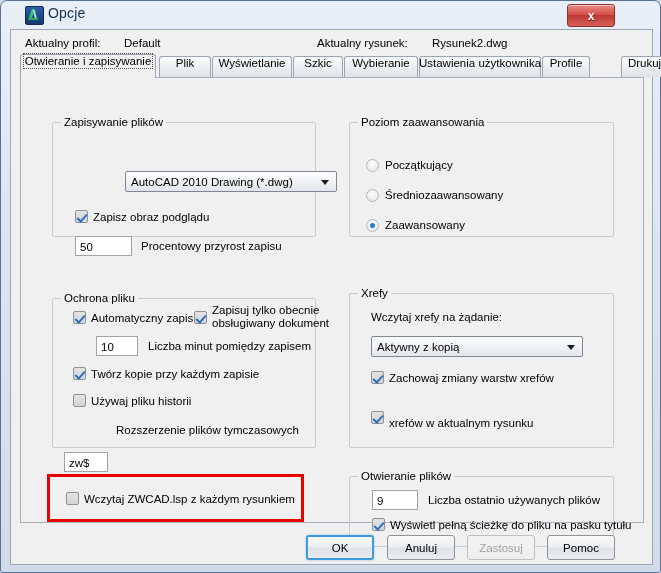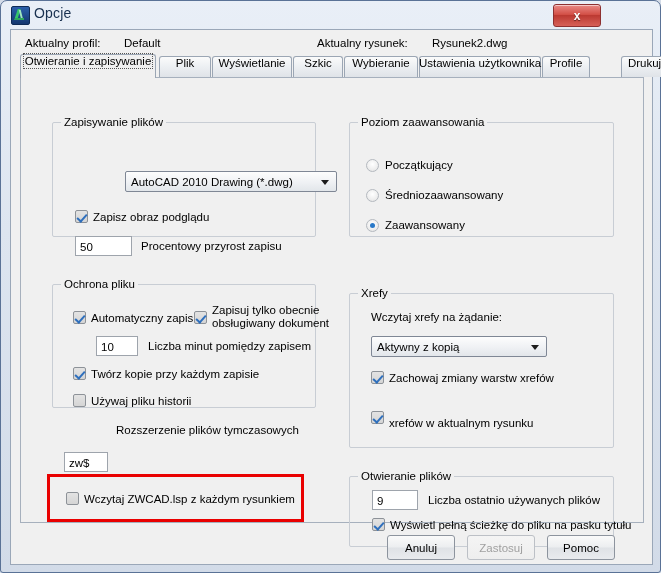--- a/index.html
+++ b/index.html
@@ -11,21 +11,21 @@
   }
   
   #window{
     position:absolute;left:0;top:0;width:661px;height:573px;
     box-sizing:border-box;
     background:linear-gradient(180deg,#e9eff7 0%,#dde5f0 40%,#d2dbe8 100%);
     border:1px solid #5a7296;
     border-radius:7px 7px 3px 3px;
   }
   #titlebar{
-    position:absolute;left:0;top:0;width:606px;height:28px;
+    position:absolute;left:14px;top:0;width:606px;height:28px;
     border-radius:6px 6px 0 0;
   }
   .win-icon{
     position:absolute;left:10px;top:5px;width:17px;height:17px;
     background:linear-gradient(180deg,#2b5faa 0%,#14376e 100%);
     border:1px solid #0e2a55;border-radius:2px;
   }
   .win-icon .g1{position:absolute;left:4px;top:2px;width:3px;height:11px;background:#35c46b;transform:skewX(-18deg);}
   .win-icon .g2{position:absolute;left:8px;top:3px;width:2px;height:10px;background:#9fe8c0;transform:skewX(14deg);}
   .win-icon .g3{position:absolute;left:3px;top:11px;width:9px;height:2px;background:#2fa85c;}
@@ -183,21 +183,21 @@
       </div>
       <div class="combo" style="left:56px;top:93px;width:212px;margin-left:48px;">
         <span>AutoCAD 2010 Drawing (*.dwg)</span>
         <span class="arrow"></span>
       </div>
       <div class="cb on" style="left:54px;top:132px;"></div>
       <div class="lbl" style="left:72px;top:133px;">Zapisz obraz podglądu</div>
       <input class="txtfield" style="left: 54px; top: 158px; width: 57px;" value="50">
       <div class="lbl" style="left:120px;top:162px;">Procentowy przyrost zapisu</div>
 
-      <div class="group" style="left:31px;top:206px;width:264px;height:124px;">
+      <div class="group" style="left:31px;top:220px;width:264px;height:150px;">
         <span class="group-title">Ochrona pliku</span>
       </div>
       <div class="cb on" style="left:52px;top:233px;"></div>
       <div class="lbl" style="left:70px;top:234px;">Automatyczny zapis</div>
       <div class="cb on" style="left:173px;top:233px;"></div>
       <div class="lbl" style="left:191px;top:226px;">Zapisuj tylko obecnie</div>
       <div class="lbl" style="left:191px;top:239px;">obsługiwany dokument</div>
       <input class="txtfield" style="left: 75px; top: 258px; width: 42px;" value="10">
       <div class="lbl" style="left:127px;top:262px;">Liczba minut pomiędzy zapisem</div>
       <div class="cb on" style="left:52px;top:289px;"></div>
@@ -218,39 +218,42 @@
       <div class="lbl" style="left:364px;top:81px;">Początkujący</div>
       <div class="radio" style="left:345px;top:111px;"></div>
       <div class="lbl" style="left:364px;top:111px;">Średniozaawansowany</div>
       <div class="radio on" style="left:345px;top:141px;"></div>
       <div class="lbl" style="left:364px;top:141px;">Zaawansowany</div>
 
       <div class="group" style="left:328px;top:215px;width:265px;height:155px;">
         <span class="group-title">Xrefy</span>
       </div>
       <div class="lbl" style="left:350px;top:233px;">Wczytaj xrefy na żądanie:</div>
-      <div class="combo" style="left:350px;top:258px;width:176px;">
+      <div class="combo" style="left:350px;top:258px;width:212px;">
         <span>Aktywny z kopią</span>
         <span class="arrow"></span>
       </div>
       <div class="cb on" style="left:350px;top:293px;"></div>
       <div class="lbl" style="left:368px;top:294px;">Zachowaj zmiany warstw xrefów</div>
       <div class="cb on" style="left:350px;top:333px;"></div>
       <div class="lbl" style="left:368px;top:339px;">xrefów w aktualnym rysunku</div>
 
       <div class="group" style="left:328px;top:398px;width:265px;height:71px;">
         <span class="group-title">Otwieranie plików</span>
       </div>
       <input class="txtfield" style="left: 351px; top: 412px; width: 46px;" value="9">
       <div class="lbl" style="left:407px;top:416px;">Liczba ostatnio używanych plików</div>
       <div class="cb on" style="left:351px;top:440px;"></div>
       <div class="lbl" style="left:369px;top:441px;">Wyświetl pełną ścieżkę do pliku na pasku tytułu</div>
 
     </div>
 
+    <div class="btn default" style="left:295px;top:505px;width:68px;">
+      <span>OK</span>
+    </div>
     <div class="btn" style="left:376px;top:505px;width:68px;">
       <span>Anuluj</span>
     </div>
     <div class="btn disabled" style="left:456px;top:505px;width:68px;">
       <span>Zastosuj</span>
     </div>
     <div class="btn" style="left:536px;top:505px;width:68px;">
       <span>Pomoc</span>
     </div>
 

